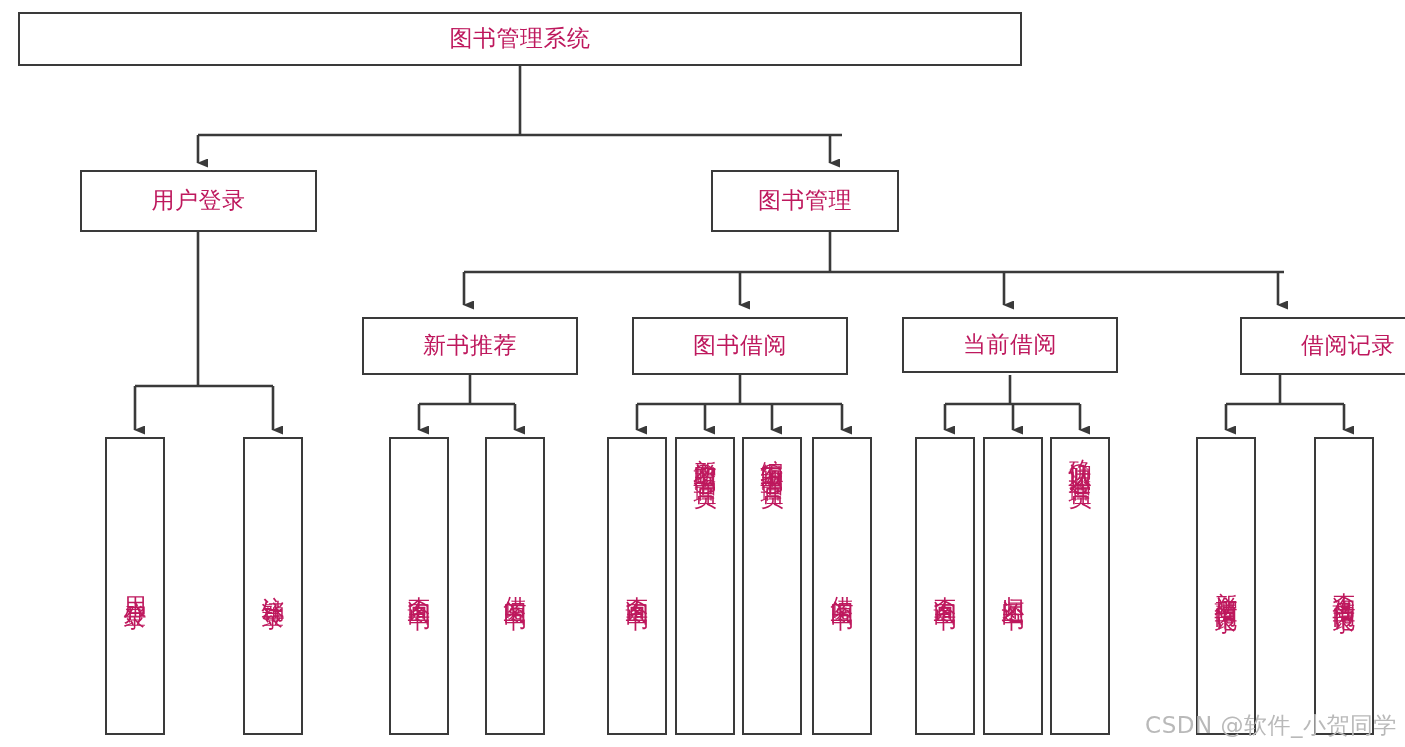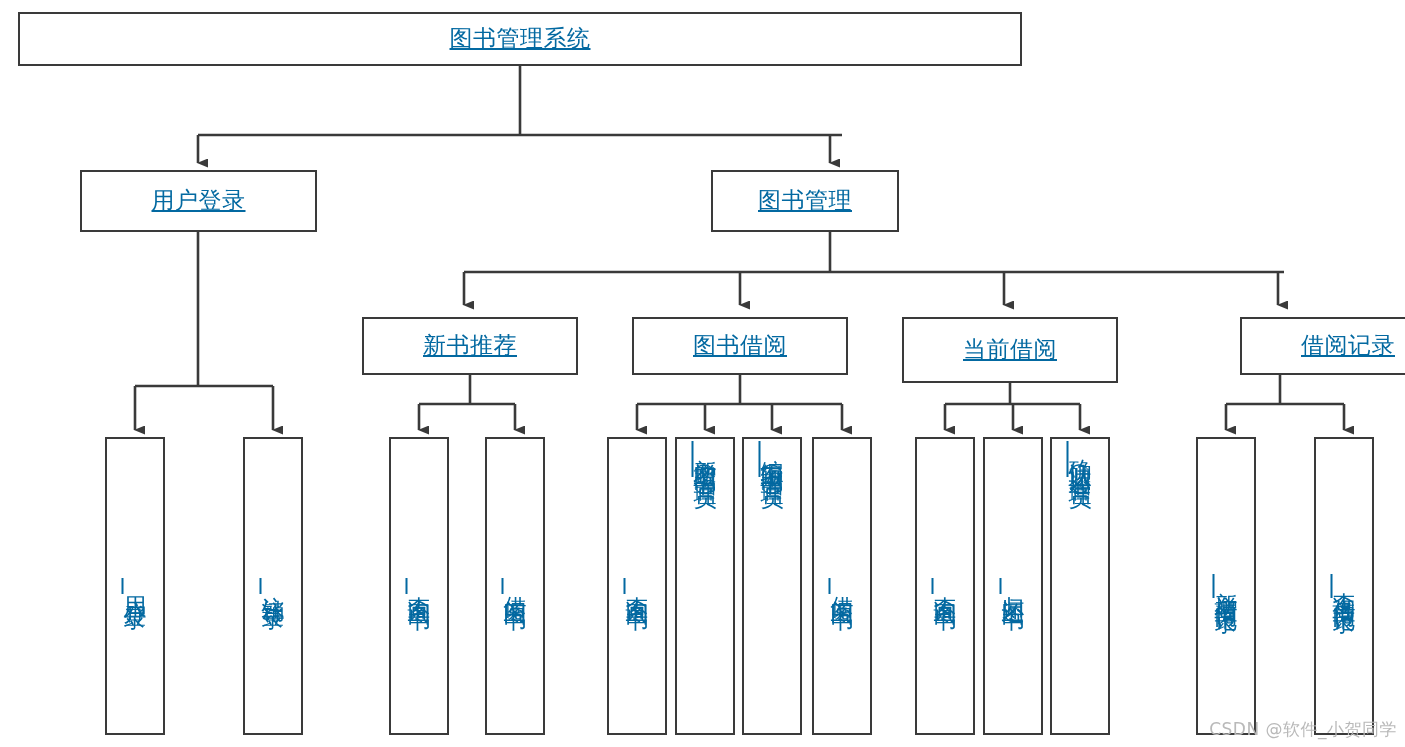--- a/index.html
+++ b/index.html
@@ -28,26 +28,25 @@
     position: absolute;
     box-sizing: border-box;
     background: #ffffff;
     border: 2.5px solid #3a3a3a;
     display: flex;
     align-items: center;
     justify-content: center;
     z-index: 2;
   }
   .node-label {
-    color: #0369a1;
+    color: #be185d;
     line-height: 1.18;
     letter-spacing: 0.5px;
     text-align: center;
     white-space: nowrap;
-    text-decoration: underline;
   }
   .node.horizontal .node-label {
     font-size: 23px;
   }
   .node.root .node-label {
     font-size: 23px;
   }
   .node.vertical {
     align-items: flex-start;
     justify-content: center;
@@ -65,21 +64,21 @@
     padding-top: 2px;
   }
   .node.vertical.mid-text {
     align-items: center;
     padding-top: 0;
   }
   #watermark {
     position: absolute;
     right: 8px;
     bottom: 6px;
-    font-size: 17px;
+    font-size: 23px;
     color: #b9b9b9;
     letter-spacing: 0.5px;
     z-index: 5;
     white-space: nowrap;
   }
 </style>
 </head>
 <body>
 
 <div id="diagram-root">
@@ -148,21 +147,21 @@
   </div>
 
   <div class="node horizontal" style="left:632px; top:317px; width:216px; height:58px;">
     <span class="node-label">图书借阅</span>
   </div>
 
   <div class="node horizontal" style="left:362px; top:317px; width:216px; height:58px;">
     <span class="node-label">新书推荐</span>
   </div>
 
-  <div class="node horizontal" style="left:902px; top:317px; width:216px; height:66px;">
+  <div class="node horizontal" style="left:902px; top:317px; width:216px; height:56px;">
     <span class="node-label">当前借阅</span>
   </div>
 
   <div class="node horizontal" style="left:1240px; top:317px; width:216px; height:58px;">
     <span class="node-label">借阅记录</span>
   </div>
 
   <div class="node vertical mid-text" style="left:105px; top:437px; width:60px; height:298px;">
     <span class="node-label">用户登录</span>
   </div>

